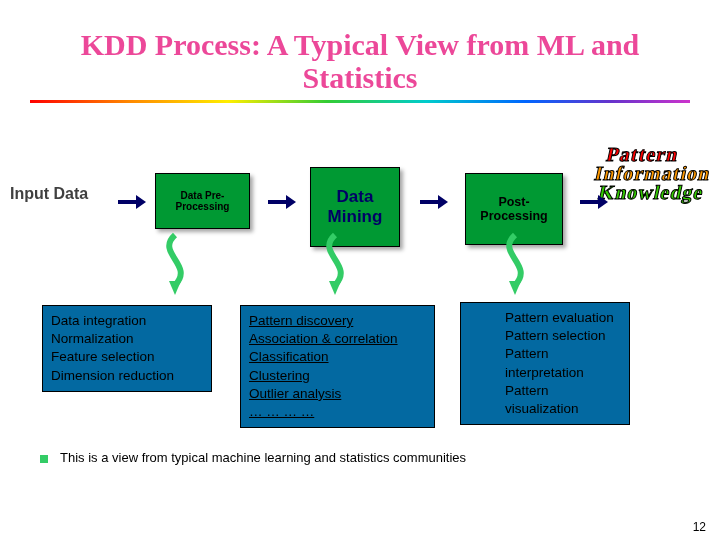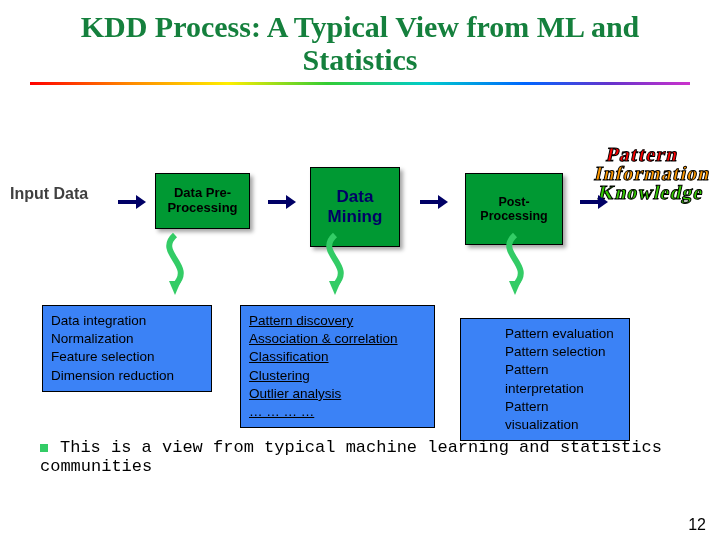--- a/index.html
+++ b/index.html
@@ -8,23 +8,23 @@
     height: 540px;
     background: #fff;
     font-family: Verdana, Arial, sans-serif;
     position: relative;
     overflow: hidden;
   }
   .title {
     font-family: "Times New Roman", serif;
     font-size: 30px;
     font-weight: bold;
-    color: #15803d;
+    color: #ec4899;
     text-align: center;
-    padding: 10px 20px 4px;
+    padding: 28px 20px 4px;
     line-height: 1.1;
   }
   .rainbow {
     height: 3px;
     margin: 2px 30px 0;
     background: linear-gradient(to right,
       #ff0000 0%, #ff8800 15%, #ffee00 30%,
       #33cc33 45%, #00cccc 60%, #0066ff 75%,
       #6633cc 88%, #cc33cc 100%);
   }
@@ -47,21 +47,21 @@
     box-shadow: 3px 3px 4px rgba(0,0,0,0.35);
     color: #000;
     font-family: Verdana, sans-serif;
     font-weight: bold;
     text-align: center;
     display: flex;
     align-items: center;
     justify-content: center;
     line-height: 1.15;
   }
-  .gbox.b1 { left: 155px; top: 8px;  width: 95px; height: 56px; font-size: 13px; }
+  .gbox.b1 { left: 155px; top: 8px;  width: 95px; height: 56px; font-size: 10px; }
   .gbox.b2 { left: 310px; top: 2px;  width: 90px; height: 80px; font-size: 17px; color:#000066; }
   .gbox.b3 { left: 465px; top: 8px;  width: 98px; height: 72px; font-size: 12.5px; }
   .arrow {
     position: absolute;
     width: 28px; height: 14px;
   }
   .arrow::before {
     content:"";
     position:absolute; left:0; top:5px;
     width:18px; height:4px; background:#000066;
@@ -104,44 +104,44 @@
   .c2 { left: 320px; top: 235px; }
   .c3 { left: 500px; top: 235px; }
 
   .detail {
     position: absolute;
     border: 1px solid #000;
     padding: 6px 8px;
     font-family: Verdana, sans-serif;
     font-size: 13.5px;
     line-height: 1.35;
-    background:#3b82f6;
+    background:#0369a1;
   }
   .d1 { left: 42px;  top: 305px; width: 170px; }
   .d2 { left: 240px; top: 305px; width: 195px; text-decoration: underline; }
-  .d3 { left: 460px; top: 318px; width: 170px; padding-left: 44px; }
+  .d3 { left: 460px; top: 302px; width: 170px; padding-left: 44px; }
 
   .bullet-area {
     position: absolute;
-    left: 40px; top: 438px; right: 20px;
-    font-family: Liberation Mono, monospace;
-    font-size: 17px;
+    left: 40px; top: 450px; right: 20px;
+    font-family: Liberation Sans, sans-serif;
+    font-size: 13px;
   }
   .bullet-sq {
     display:inline-block;
     width:8px; height:8px;
     background:#33cc66;
     margin-right: 12px;
     vertical-align: middle;
   }
   .pagenum {
     position:absolute;
     right: 14px; bottom: 6px;
     font-family: Verdana, sans-serif;
-    font-size: 16px;
+    font-size: 12px;
   }
 </style>
 </head>
 <body>
 
 <div class="title">KDD Process: A Typical View from ML and Statistics</div>
 <div class="rainbow"></div>
 
 <div class="wordstack">
   <div class="w w1">Pattern</div>

